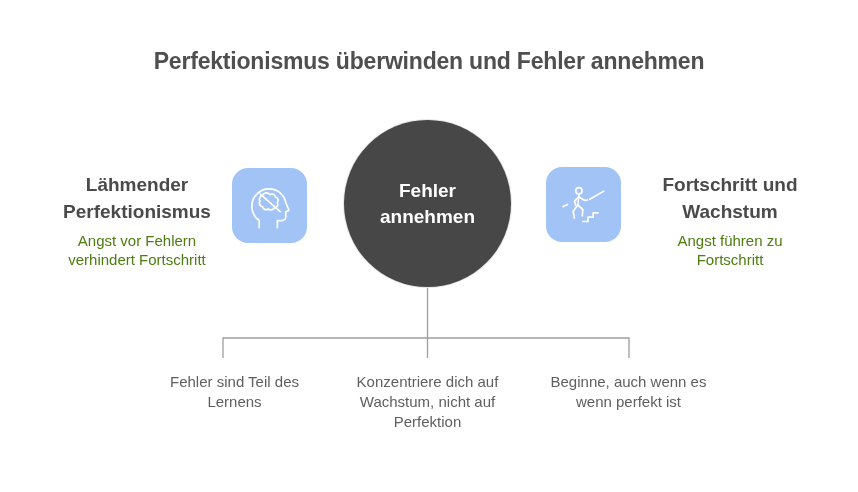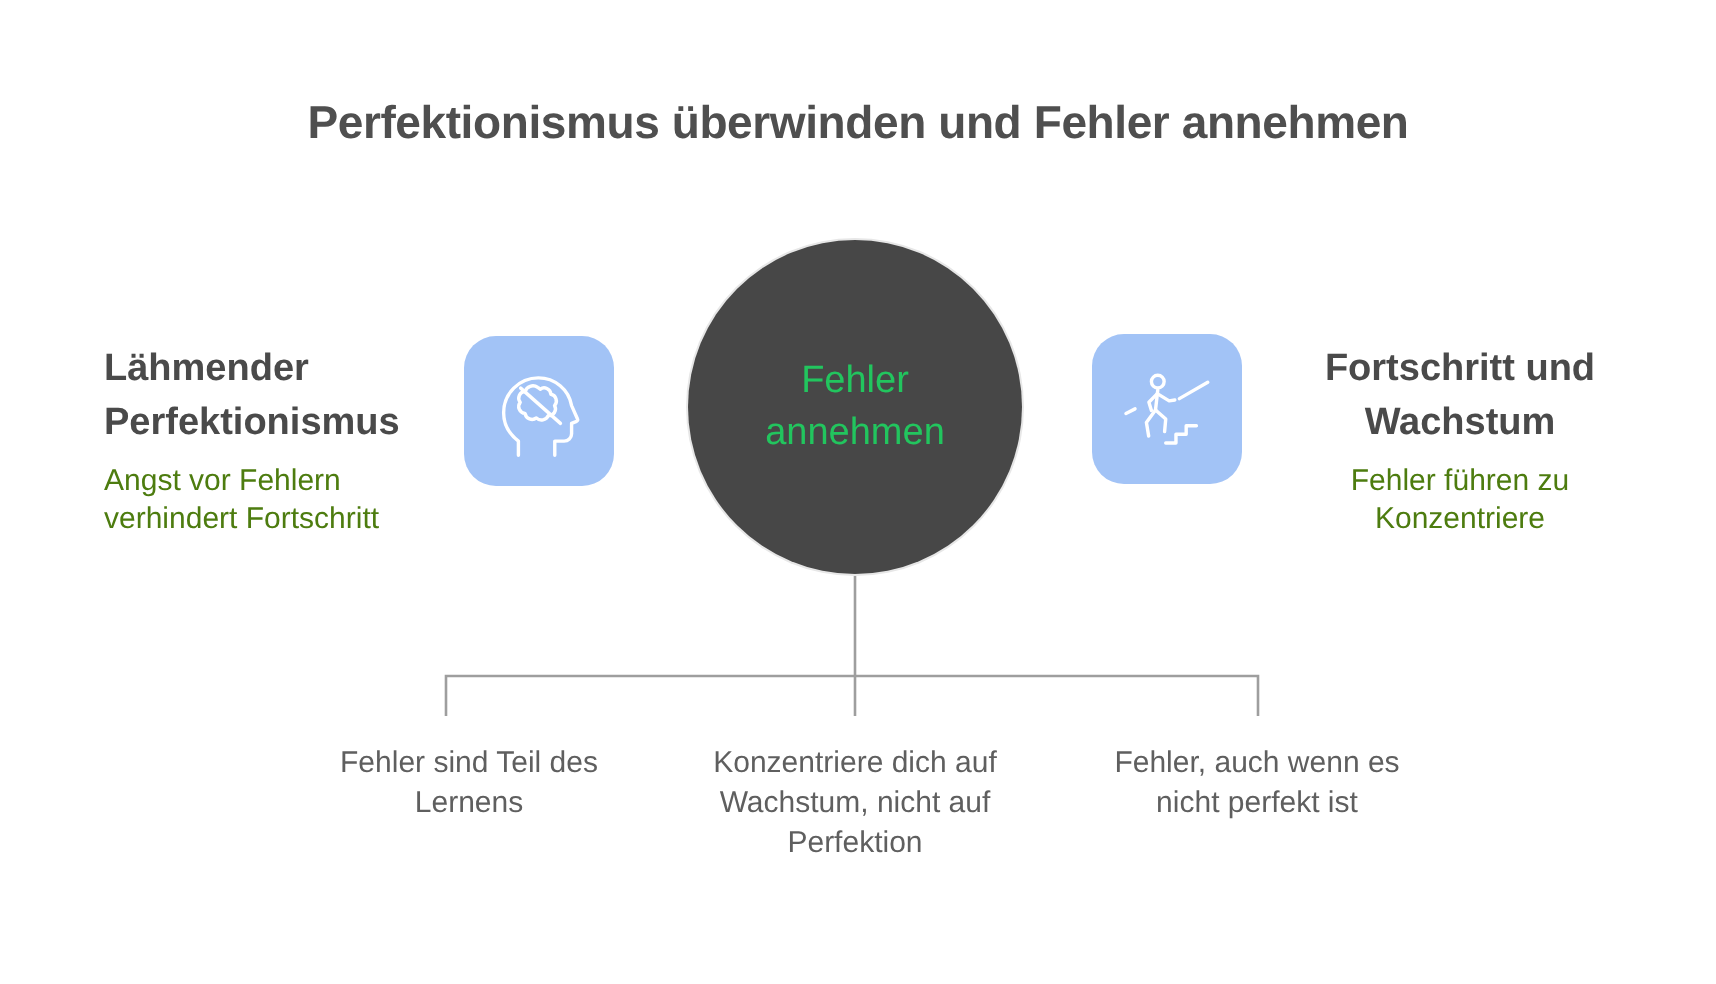--- a/index.html
+++ b/index.html
@@ -34,44 +34,44 @@
     height: 167px;
     border-radius: 50%;
     background: #474747;
     box-shadow: 0 0 0 1px #e7e7e7;
     display: flex;
     align-items: center;
     justify-content: center;
     text-align: center;
   }
   .center-circle .label {
-    color: #22c55e;
+    color: #ffffff;
     font-size: 19px;
-    font-weight: normal;
+    font-weight: bold;
     line-height: 26px;
     width: 110px;
   }
   .icon-card {
     position: absolute;
     width: 75px;
     height: 75px;
     border-radius: 16px;
     background: #a2c3f6;
     display: flex;
     align-items: center;
     justify-content: center;
   }
   .icon-card.left  { left: 232px; top: 168px; }
   .icon-card.right { left: 546px; top: 167px; }
   .icon-card svg { display: block; }
   .side-text {
     position: absolute;
     width: 170px;
   }
-  .side-text.left  { top: 171px; right: 636px; text-align: left; }
+  .side-text.left  { top: 171px; right: 636px; text-align: center; }
   .side-text.right { top: 171px; left: 645px;  text-align: center; }
   .side-heading {
     font-size: 19px;
     font-weight: bold;
     line-height: 27px;
     color: #4a4a4a;
   }
   .side-desc {
     margin-top: 6px;
     font-size: 15px;
@@ -140,20 +140,20 @@
         <path d="M16.5 22 L12.5 27.5 L13.5 33.5"></path>
         <path d="M21 36.5 h4.5 v-3.8 h4.5 v-3.8 h4.5"></path>
         <path d="M27 17 L39.5 9.8"></path>
         <path d="M3.5 23.5 L7.5 21.5"></path>
       </svg>
     </span>
   </div>
 
   <div class="side-text right">
     <div class="side-heading">Fortschritt und Wachstum</div>
-    <div class="side-desc">Fehler führen zu Konzentriere</div>
+    <div class="side-desc">Angst führen zu Fortschritt</div>
   </div>
 
   <div class="branch-label b1">Konzentriere dich auf Wachstum, nicht auf Perfektion</div>
   <div class="branch-label b0">Fehler sind Teil des Lernens</div>
-  <div class="branch-label b2">Fehler, auch wenn es nicht perfekt ist</div>
+  <div class="branch-label b2">Beginne, auch wenn es wenn perfekt ist</div>
 
 </div>
 
 </body></html>

